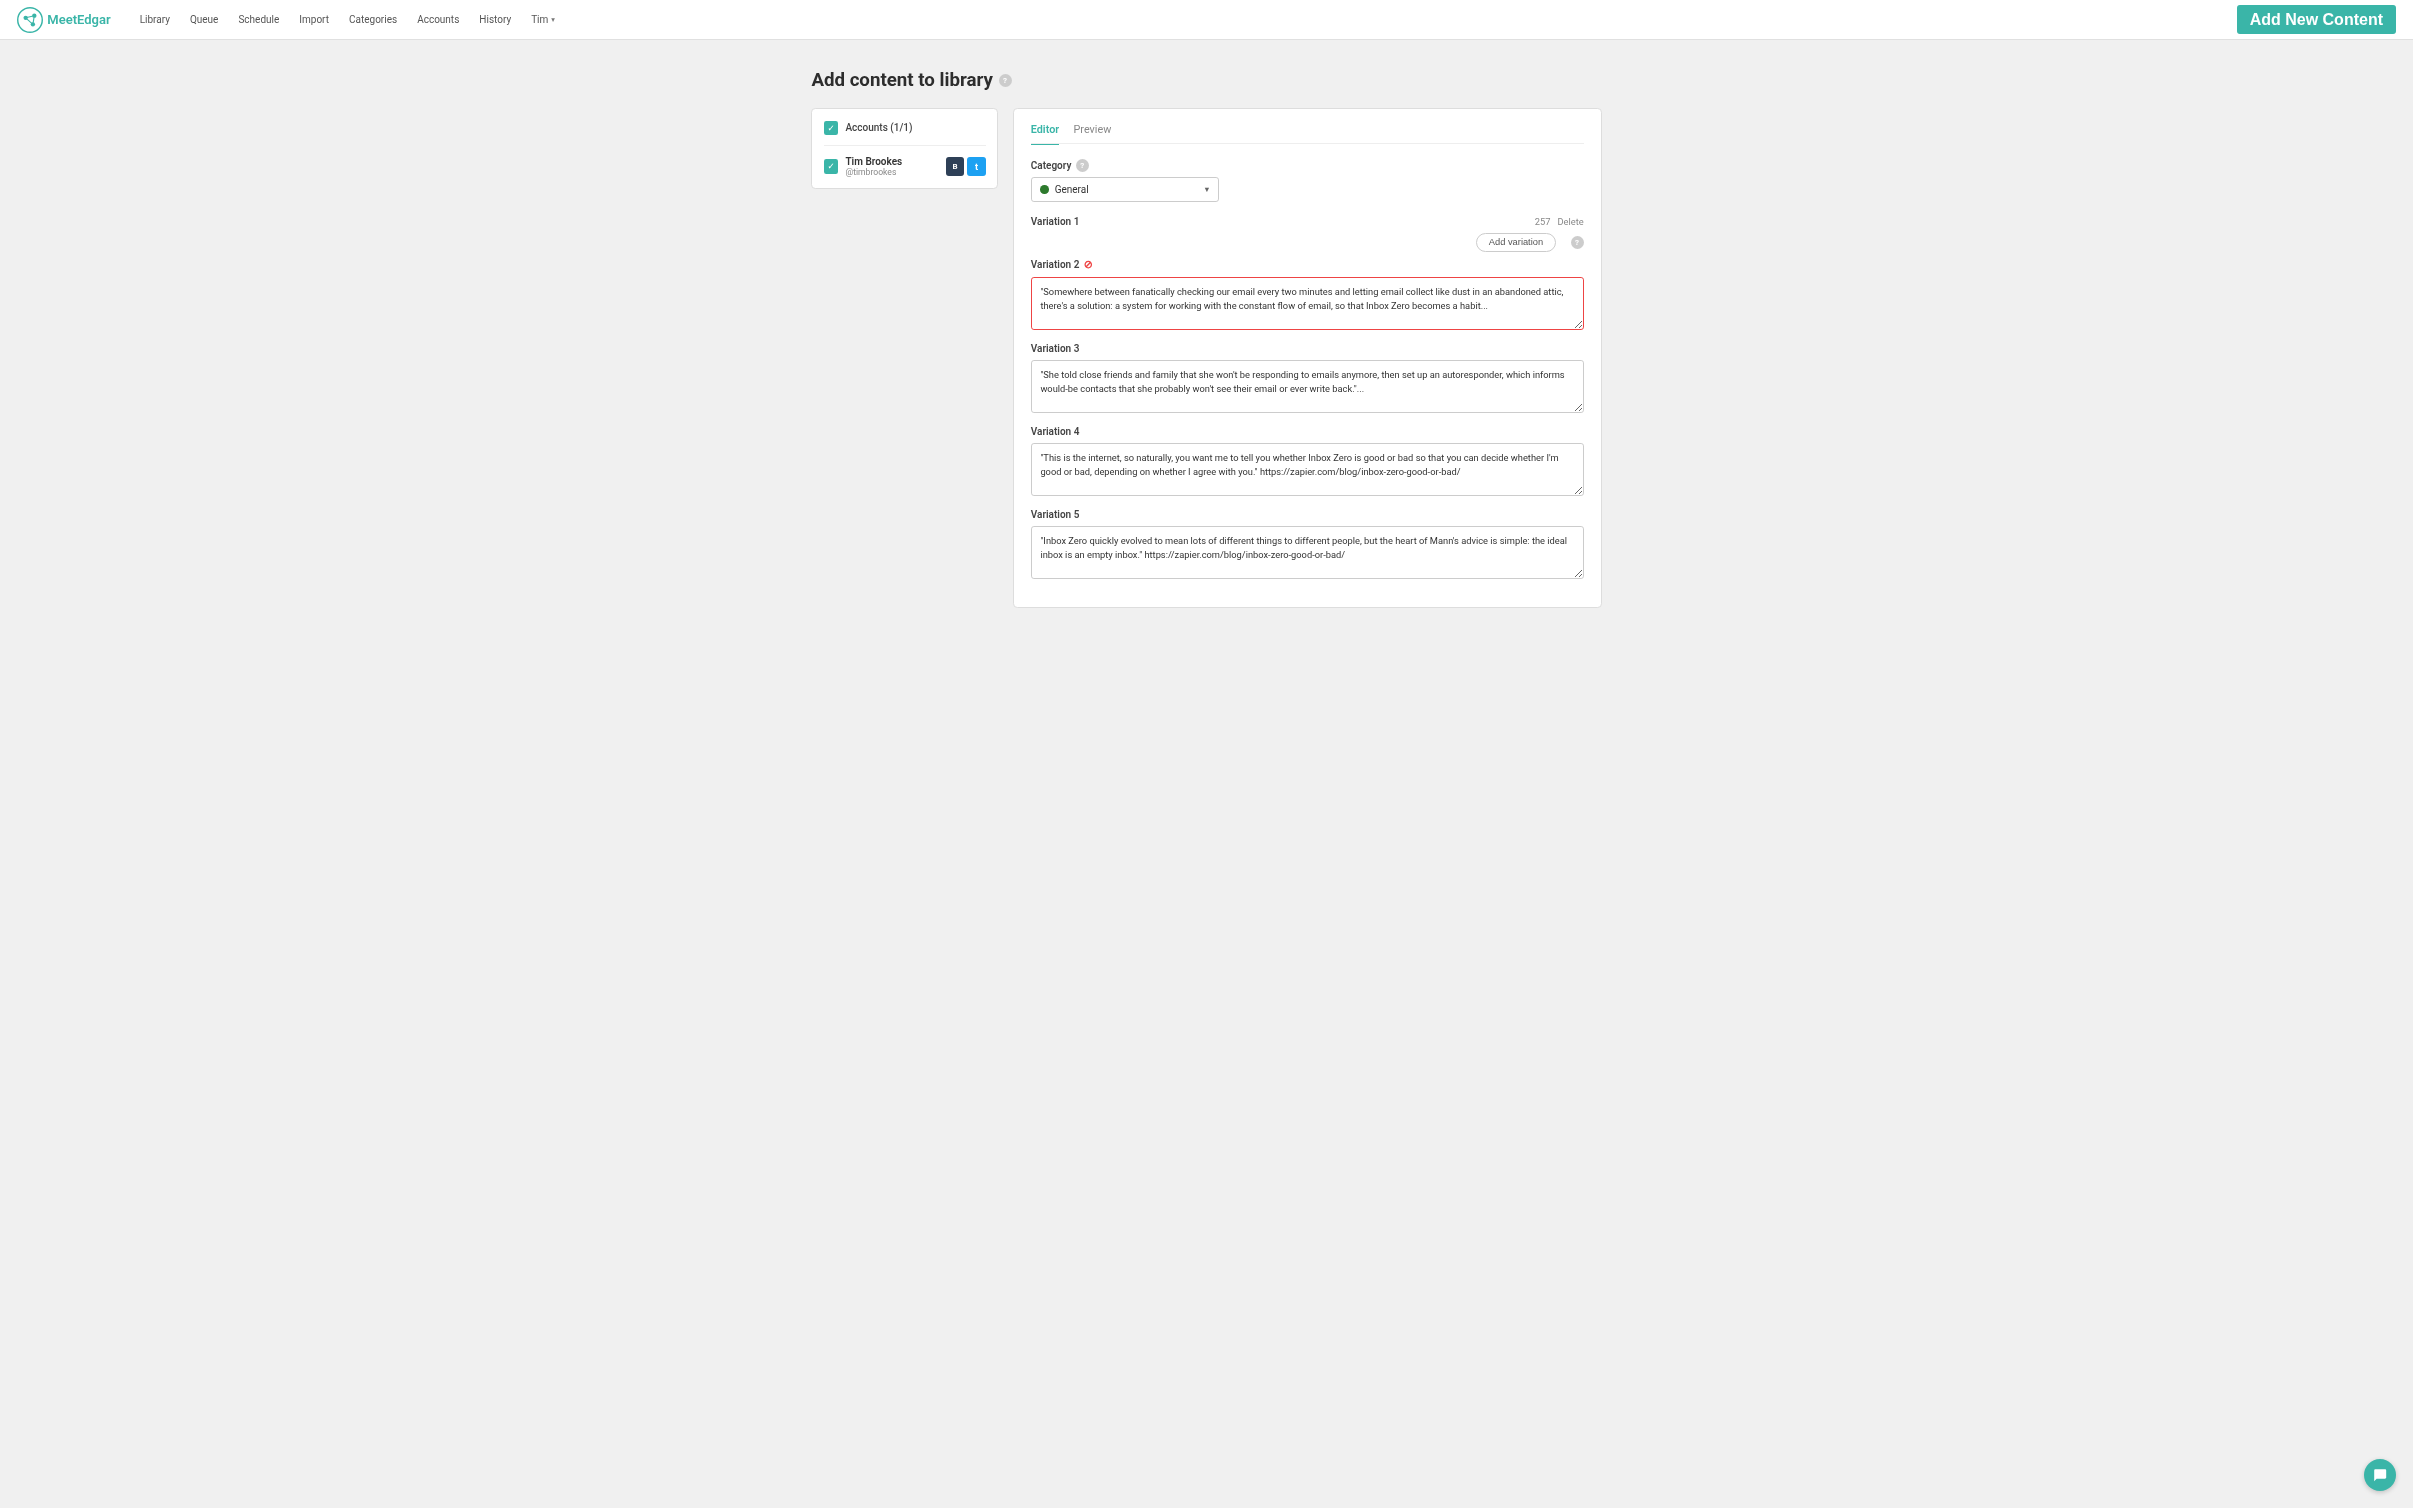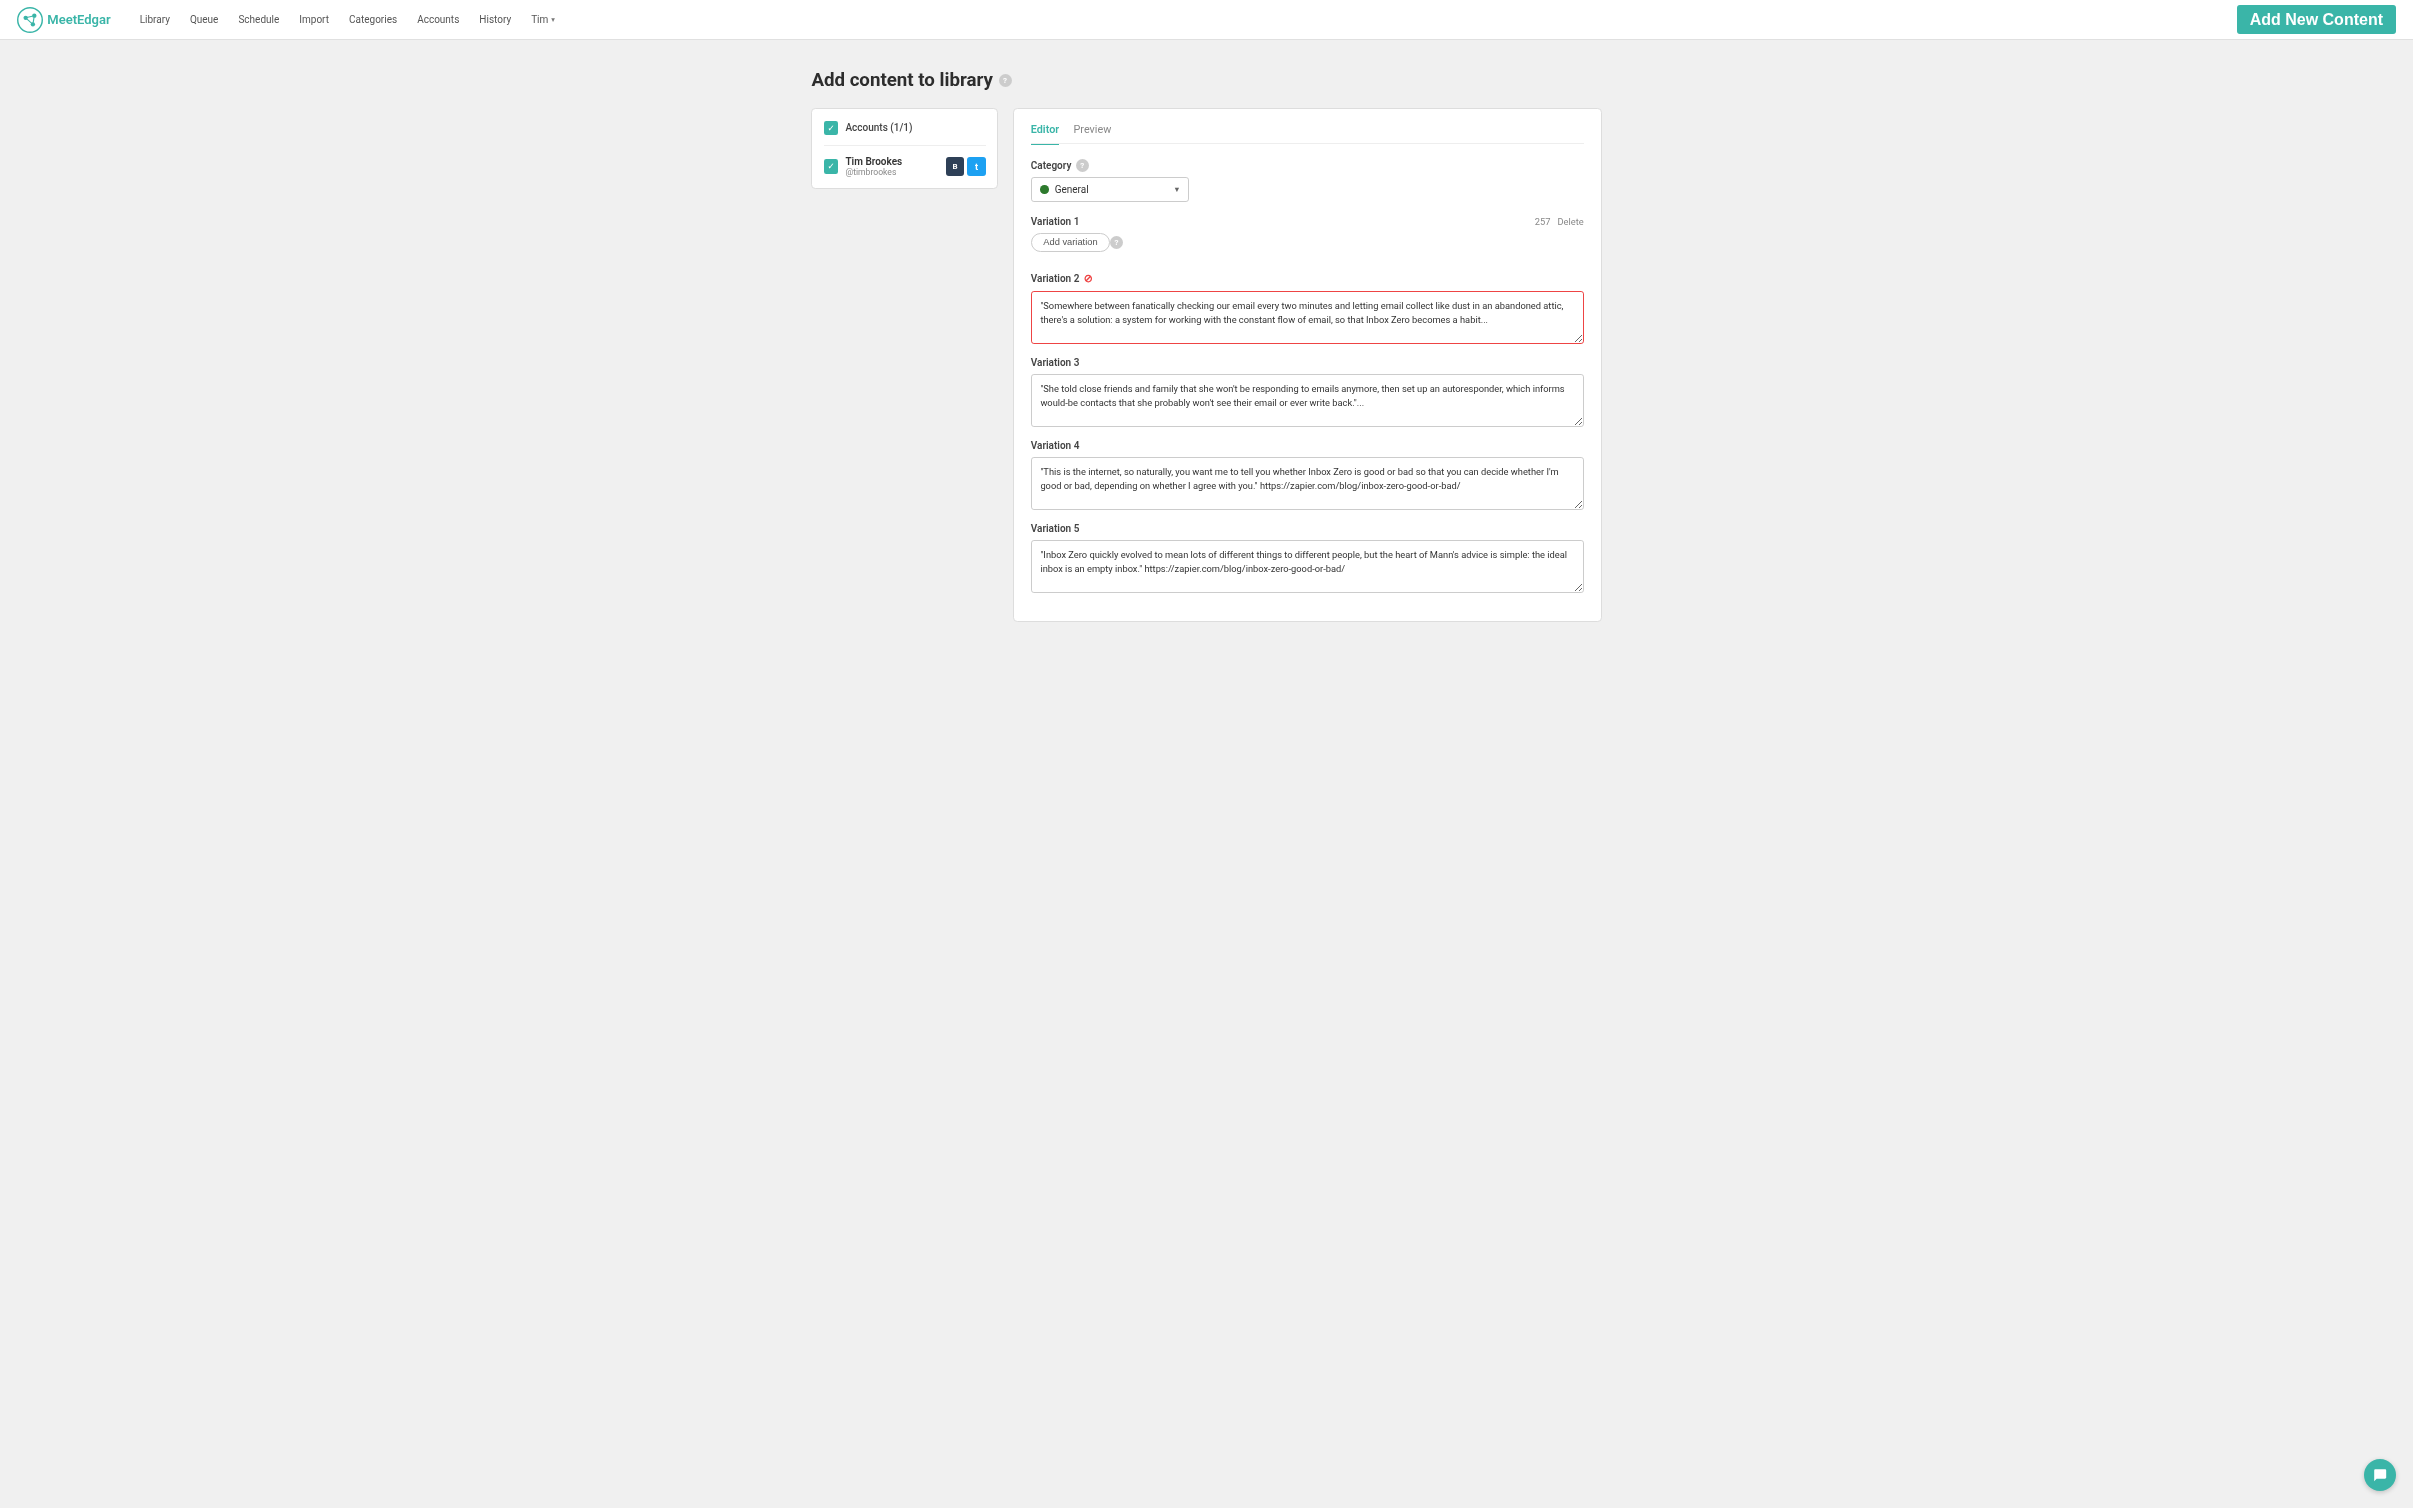--- a/index.html
+++ b/index.html
@@ -219,21 +219,21 @@
       display: flex;
       align-items: center;
       gap: 4.3px;
     }
     .category-select {
       display: flex;
       align-items: center;
       border: 0.7px solid #ccc;
       border-radius: 2.9px;
       padding: 5.7px 8.6px;
-      width: 158px;
+      width: 188px;
       cursor: pointer;
       margin-bottom: 14.4px;
       justify-content: space-between;
     }
     .category-select-left {
       display: flex;
       align-items: center;
       gap: 5.7px;
     }
     .category-dot {
@@ -298,23 +298,24 @@
     .variation-textarea-tall {
       min-height: 79px;
     }
     .variation-textarea-medium {
       min-height: 53px;
     }
 
     .add-variation-row {
       display: flex;
       align-items: center;
-      gap: 0;
+      gap: 15px;
       margin-top: 1.4px;
-      margin-bottom: 20px;
+      margin-bottom: 6px;
+      justify-content: flex-end;
     }
     .btn-add-variation {
       border: 0.7px solid #ccc;
       border-radius: 14.4px;
       background: #fff;
       padding: 3.6px 11.5px;
       font-size: 9.3px;
       color: #555;
       cursor: pointer;
     }

